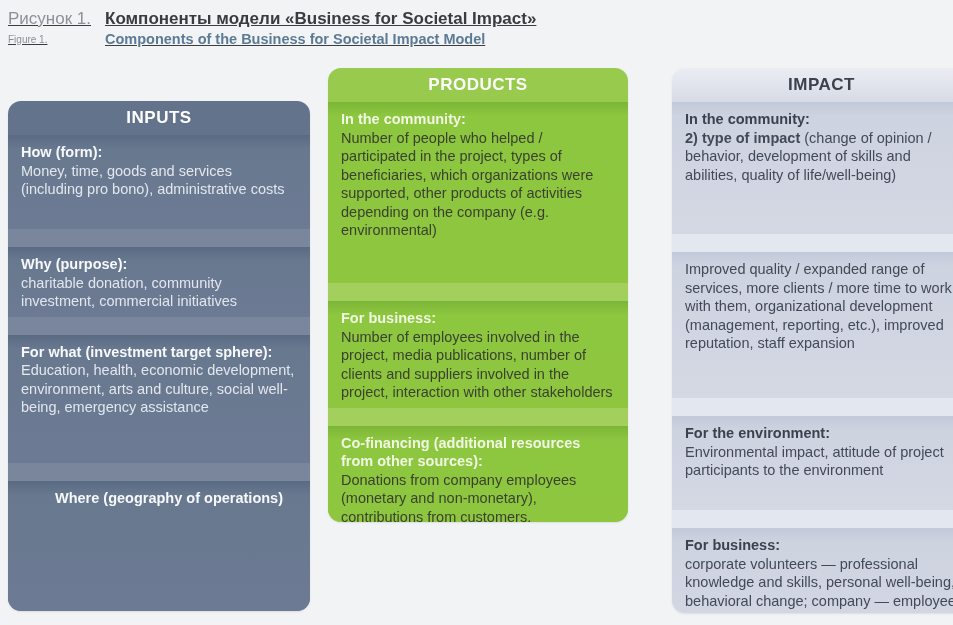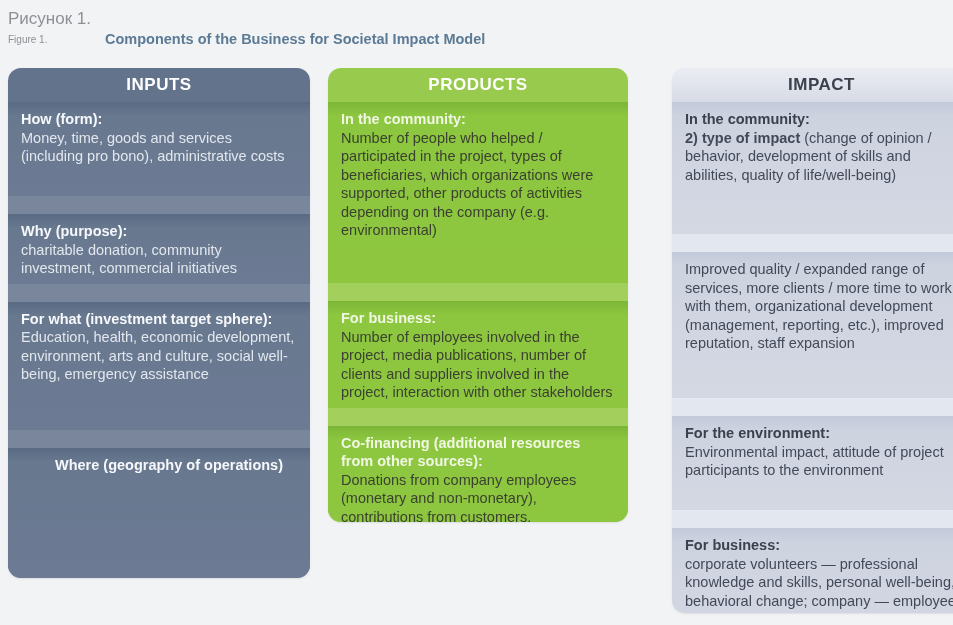--- a/index.html
+++ b/index.html
@@ -8,39 +8,39 @@
     font-family: "Liberation Sans", "DejaVu Sans", sans-serif;
     background: #f2f3f5;
     position: relative;
     overflow: hidden;
     color: #3c3d40;
   }
   .canvas { position: absolute; inset: 0; }
 
   
   .fig-title { position: absolute; left: 8px; top: 7px; }
-  .title-row { display: flex; align-items: center; }
+  .title-row { display: flex; align-items: center; text-decoration: underline; }
   .title-label { flex: 0 0 97px; color: #8d9096; }
   .row-ru { font-size: 17px; line-height: 23px; }
   .row-ru .title-main { color: #3a3b3e; font-weight: bold; }
   .row-en { font-size: 14.5px; line-height: 19px; }
   .row-en .title-label { font-size: 10px; }
   .row-en .title-main { color: #5b7a95; font-weight: bold; }
 
   
   .col {
     position: absolute;
     top: 68px;
     border-radius: 13px;
     overflow: hidden;
     display: flex;
     flex-direction: column;
     box-shadow: 0 1px 2px rgba(40,50,70,.10);
   }
-  .col-inputs   { left: 8px;   width: 302px; height: 510px; }
+  .col-inputs   { left: 8px;   width: 302px; height: 510px; margin-top: 33px; }
   .col-products { left: 328px; width: 300px; height: 454px; }
   .col-impact   { left: 672px; width: 299px; height: 545px; }
 
   .col-header {
     flex: 0 0 34px;
     display: flex; align-items: center; justify-content: center;
     font-size: 17px; font-weight: bold; letter-spacing: .5px;
   }
   .sections { flex: 1; display: flex; flex-direction: column; gap: 18px; }
   .section { padding: 8px 13px 6px 13px; font-size: 14.5px; line-height: 18.5px; }
@@ -78,20 +78,21 @@
   .impact-item b { font-weight: bold; }
 </style>
 </head>
 <body>
 
 <div class="canvas">
 
   <div class="fig-title">
     <div class="title-row row-ru">
       <span class="title-label">Рисунок 1.</span>
+      <span class="title-main">Компоненты модели «Business for Societal Impact»</span>
     </div>
     <div class="title-row row-en">
       <span class="title-label">Figure 1.</span>
       <span class="title-main">Components of the Business for Societal Impact Model</span>
     </div>
   </div>
 
   <div class="col col-inputs">
     <div class="col-header">INPUTS</div>
     <div class="sections">

